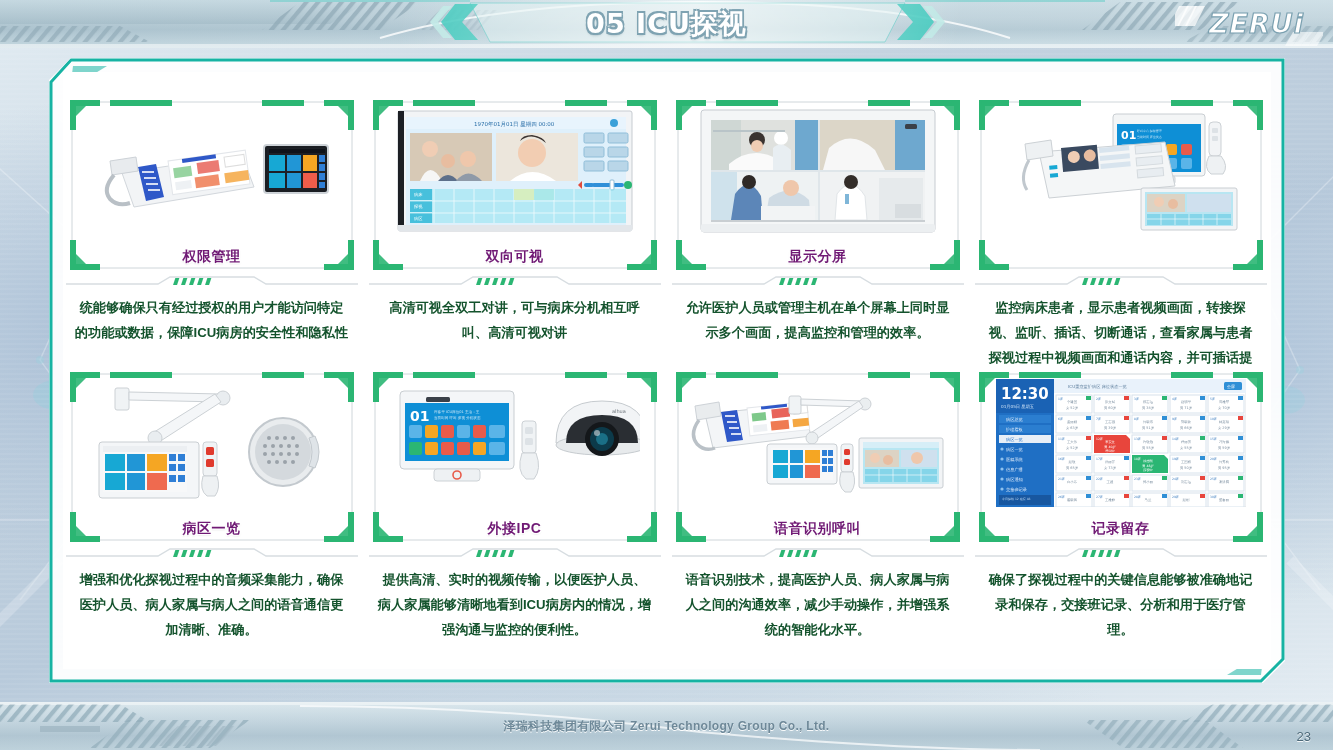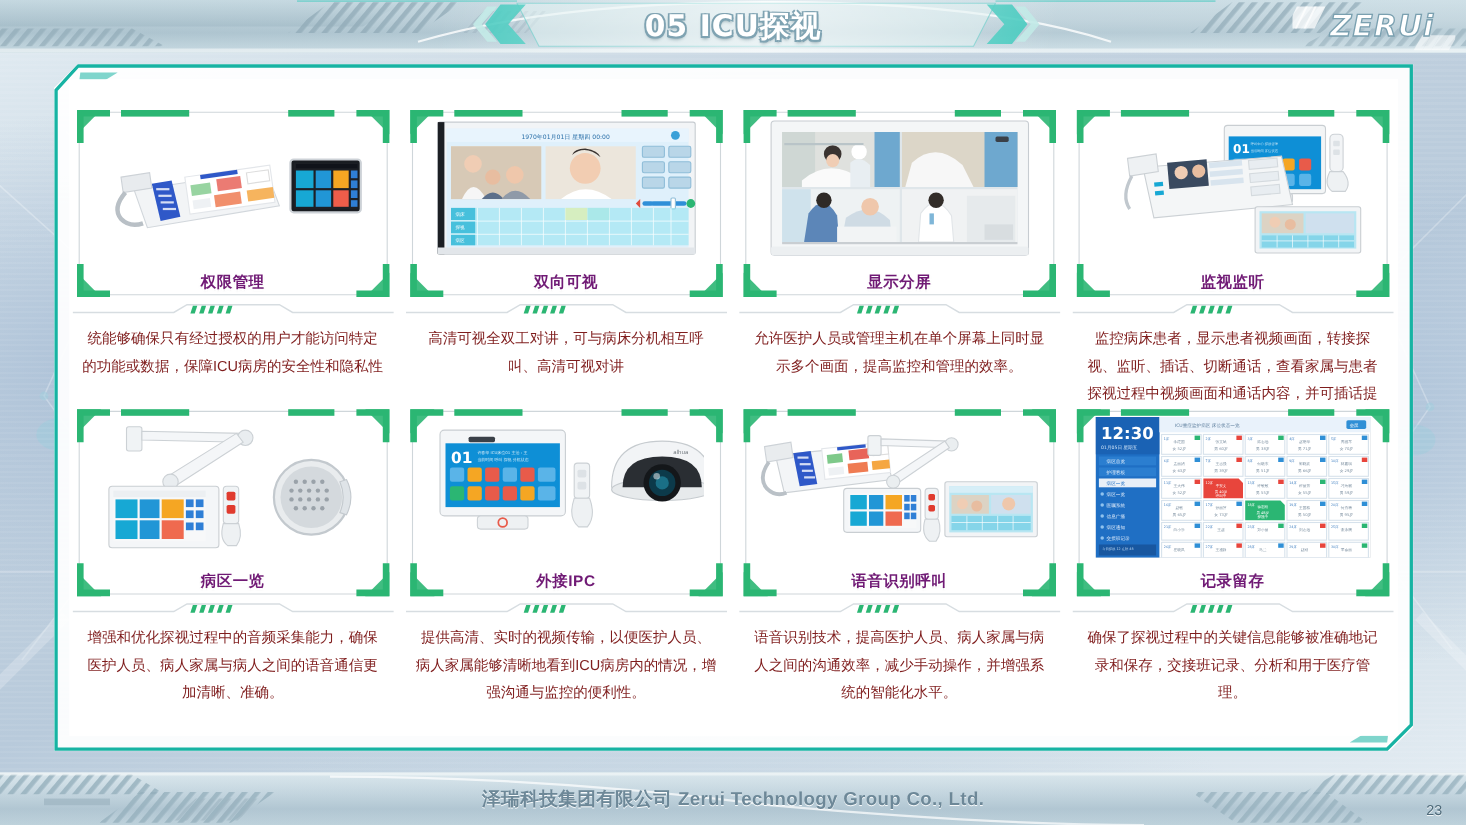--- a/index.html
+++ b/index.html
@@ -65,21 +65,21 @@
 
   
   .footer {
     position:absolute; left:0; bottom:0; width:1333px; height:48px;
     background: linear-gradient(180deg,#d6e4ea 0%, #bfd2dc 40%, #acc2cf 70%, #c9dbe3 100%);
     overflow:hidden;
   }
   .ftr-text {
     position:absolute; left:0; top:0; width:1333px; height:48px;
     display:flex; align-items:center; justify-content:center;
-    font-size: 17px; font-weight:bold; color:#6d8898;
+    font-size: 12px; font-weight:bold; color:#6d8898;
     text-shadow: 0 1px 0 rgba(255,255,255,.9);
     letter-spacing:.3px;
   }
   .page-num {
     position:absolute; right:22px; bottom:6px;
     font-size:13px; font-weight:normal; color:#4e6a7a;
     text-shadow: 0 1px 0 rgba(255,255,255,.85);
   }
 
   
@@ -133,22 +133,22 @@
   }
 
   .divider { position:relative; width:292px; height:12px; margin: 2px auto 0; }
   .divider svg { position:absolute; left:0; top:0; }
 
   .desc {
     margin: 7px auto 0;
     width: 276px;
     font-size: 13.2px;
     line-height: 25px;
-    font-weight: normal;
-    color: #7f1d1d;
+    font-weight: bold;
+    color: #14532d;
     text-align: center;
   }
 
   
   .dev { display:block; }
 </style>
 </head>
 <body>
 
 <div class="bg-base"></div>
@@ -584,21 +584,20 @@
           <g stroke="#ffffff" stroke-width=".6">
             <line x1="166" y1="106" x2="166" y2="117"></line>
               <line x1="180" y1="106" x2="180" y2="117"></line>
             <line x1="194" y1="106" x2="194" y2="117"></line>
               <line x1="208" y1="106" x2="208" y2="117"></line>
               <line x1="222" y1="106" x2="222" y2="117"></line>
             <line x1="152" y1="111" x2="236" y2="111"></line>
           </g>
         </svg>
       </div>
-      <div class="card-label">监视监听</div>
     </div>
     <div class="divider">
       <svg width="292" height="12">
           <path d="M0 8 L92 8 L104 1 L188 1 L200 8 L292 8" fill="none" stroke="#d7dde1" stroke-width="1.4"></path>
         <g fill="#2bb673">
             <rect x="110" y="2" width="4" height="7" transform="skewX(-18)"></rect>
             <rect x="118" y="2" width="4" height="7" transform="skewX(-18)"></rect>
             <rect x="126" y="2" width="4" height="7" transform="skewX(-18)"></rect>
             <rect x="134" y="2" width="4" height="7" transform="skewX(-18)"></rect>
             <rect x="142" y="2" width="4" height="7" transform="skewX(-18)"></rect>

